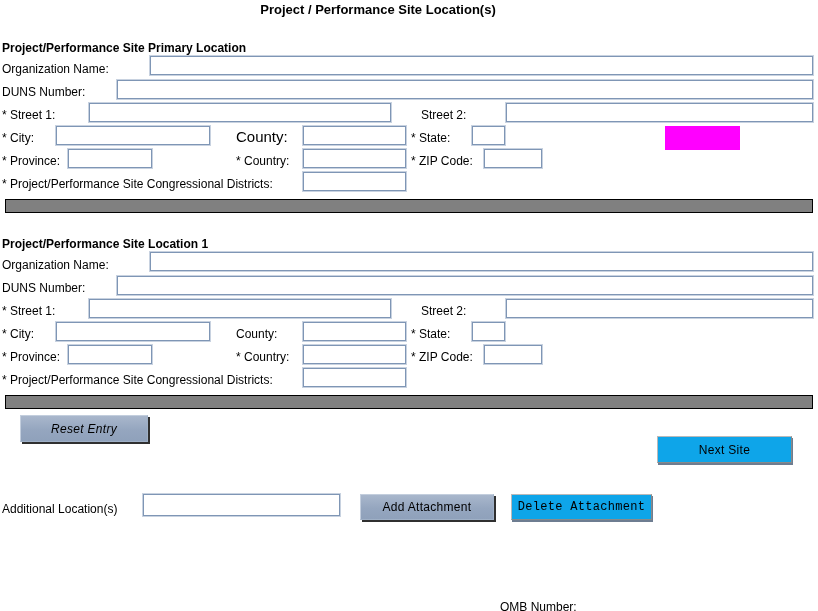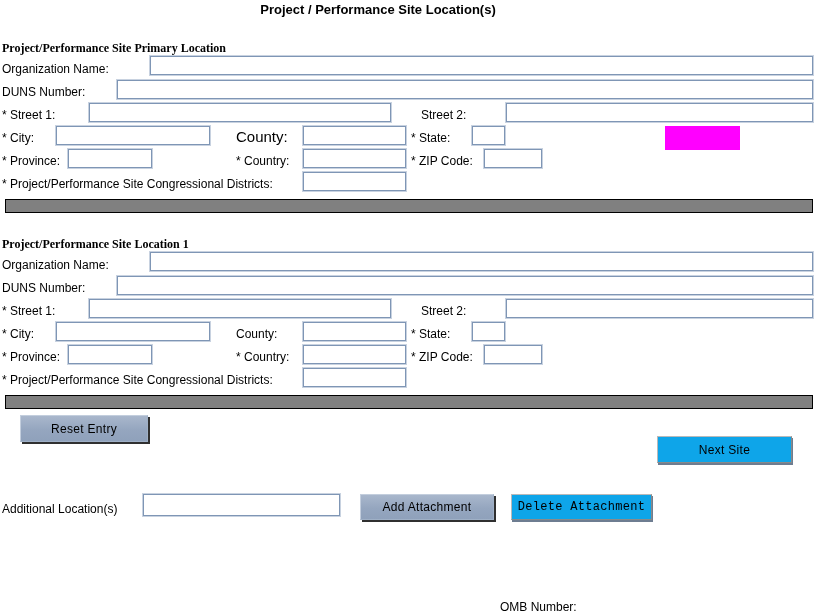--- a/index.html
+++ b/index.html
@@ -14,21 +14,20 @@
   
   .title{
     position:absolute;left:0;top:2px;width:756px;text-align:center;
     font-size:13px;font-weight:bold;letter-spacing:0px;
   }
 
   
   .sec-head{
     position:absolute;left:2px;font-size:12px;font-weight:bold;
     white-space:nowrap;
-    font-family:Liberation Serif, serif;
   }
 
   
   .lbl{
     position:absolute;font-size:12px;white-space:nowrap;line-height:14px;
   }
   .lbl-big{
     position:absolute;font-size:15px;white-space:nowrap;line-height:16px;
   }
 
@@ -162,21 +161,21 @@
   <input class="fld" style="left: 303px; top: 345px; width: 103px; height: 19px;" value="">
 
   <div class="lbl" style="left:411px;top:350px;">* ZIP Code:</div>
   <input class="fld" style="left: 484px; top: 345px; width: 58px; height: 19px;" value="">
 
   <div class="lbl" style="left:2px;top:373px;">* Project/Performance Site Congressional Districts:</div>
   <input class="fld" style="left: 303px; top: 368px; width: 103px; height: 19px;" value="">
 
   <div class="sep" style="left:5px;top:395px;width:808px;height:14px;"></div>
 
-  <div class="btn btn-blue" style="left:20px;top:415px;width:128px;height:27px;">Reset Entry</div>
+  <div class="btn btn-blue" style="left:20px;top:415px;width:128px;height:27px;font-style:italic;">Reset Entry</div>
 
   <div class="btn btn-white" style="left:657px;top:436px;width:135px;height:27px;">Next Site</div>
 
   <div class="lbl" style="left:2px;top:502px;">Additional Location(s)</div>
   <input class="fld" style="left: 143px; top: 494px; width: 197px; height: 22px;" value="">
 
   <div class="btn btn-blue" style="left:360px;top:494px;width:134px;height:26px;">Add Attachment</div>
 
   <div class="btn btn-white" style="left:511px;top:494px;width:141px;height:26px;font-family:Liberation Mono, monospace;">Delete Attachment</div>
 

